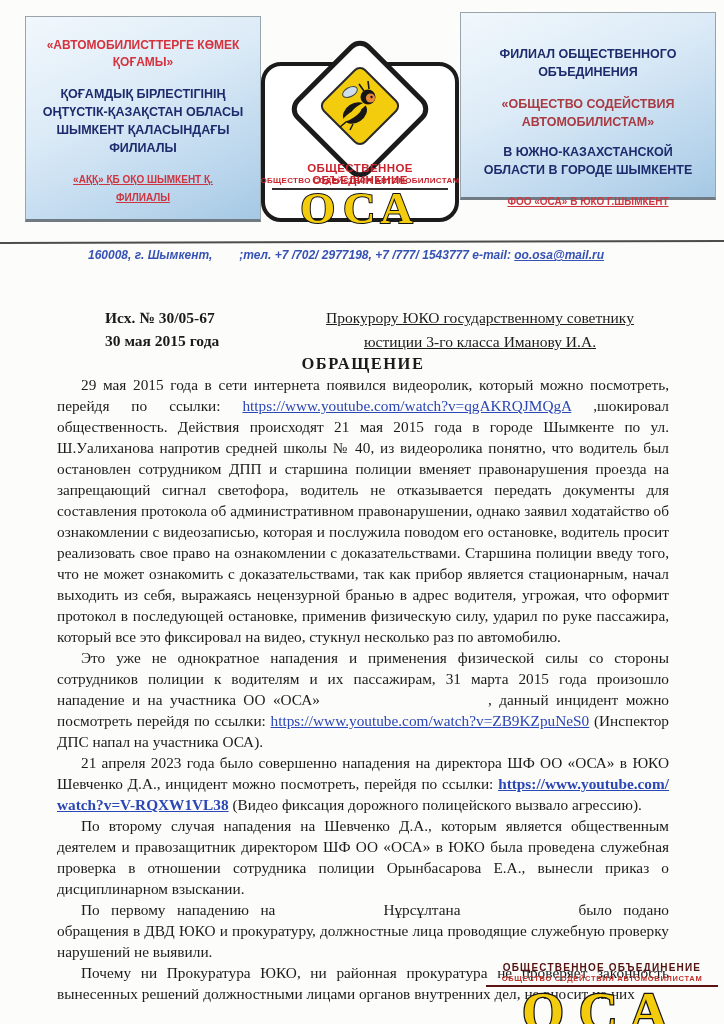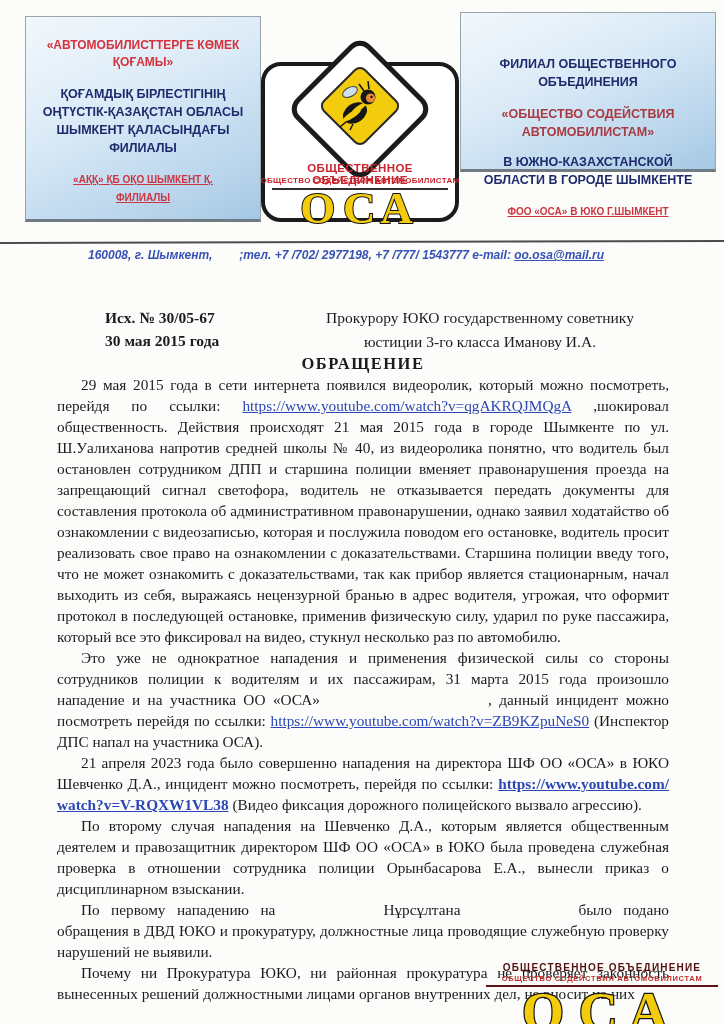--- a/index.html
+++ b/index.html
@@ -9,21 +9,21 @@
     font-family:"Liberation Serif",serif;color:#1b1b1b;
   }
   
   .lh-box{
     position:absolute;box-sizing:border-box;
     background:linear-gradient(155deg,#f2f8fc 0%,#dcebf7 40%,#b9d5ec 80%,#a5c8e4 100%);
     border:1px solid #9aa4ab;border-bottom:3px solid #6f7a82;
     text-align:center;font-family:"Liberation Sans",sans-serif;font-weight:bold;
   }
   .lh-left{left:25px;top:16px;width:236px;height:206px;padding:20px 12px 14px;}
-  .lh-right{left:460px;top:12px;width:256px;height:160px;padding:42px 10px 0;}
+  .lh-right{left:460px;top:12px;width:256px;height:188px;padding:32px 10px 0;}
   .lh-red{color:#d5323d;font-size:12px;line-height:17px;margin:0 0 14px;}
   .lh-navy{color:#1d2b6d;font-size:12.5px;line-height:18px;margin:0 0 14px;}
   .lh-maroon{color:#a93a42;font-size:12.5px;line-height:18px;margin:0 0 12px;text-align:center;}
   .lh-red2{color:#cd3540;font-size:10px;line-height:18px;margin:10px;text-decoration:underline;}
   
   .logo{position:absolute;left:258px;top:12px;width:204px;height:214px;}
   .logo svg{position:absolute;left:0;top:0;}
   .logo-t1{position:absolute;top:150px;left:0;width:100%;text-align:center;
     color:#c9242e;font:bold 11.5px "Liberation Sans",sans-serif;letter-spacing:.4px;}
   .logo-t2{position:absolute;top:164px;left:0;width:100%;text-align:center;
@@ -36,21 +36,21 @@
   .sep{position:absolute;left:0;top:241px;width:724px;height:2px;background:#4c4c4c;transform:rotate(-.15deg);}
   .contacts{position:absolute;left:0;top:248px;width:616px;box-sizing:border-box;
     display:flex;justify-content:space-between;padding:0 12px 0 88px;
     font-family:"Liberation Sans",sans-serif;font-style:italic;font-weight:bold;
     font-size:12px;color:#3752b5;}
   .email-link{color:#3752b5;text-decoration:underline;cursor:pointer;}
   
   .letter{position:absolute;left:57px;top:306px;width:612px;}
   .ref-row{display:flex;justify-content:space-between;}
   .ref{margin-left:48px;font-weight:bold;font-size:15.5px;line-height:23px;white-space:pre-line;}
-  .addressee{width:378px;text-align:center;font-size:15.5px;line-height:24px;}
+  .addressee{width:378px;text-align:center;font-size:15.5px;line-height:24px;text-decoration:underline;}
   .title{text-align:center;font-weight:bold;font-size:16.5px;letter-spacing:1.5px;}
   .body-par{margin:0;text-align:justify;font-size:15.3px;line-height:21px;text-indent:24px;}
   .body-par.first{}
   a.doc-link,span.doc-link{color:#2b46b5;text-decoration:underline;cursor:pointer;word-break:break-all;}
   .doc-link.bold{font-weight:bold;}
   .gap{display:inline-block;height:10px;}
   
   .footer-logo{position:absolute;right:2px;top:962px;width:240px;text-align:center;}
   .f-t1{color:#54100f;font:bold 10px "Liberation Sans",sans-serif;letter-spacing:1.2px;white-space:nowrap;}
   .f-t2{color:#c2312b;font:bold 7.5px "Liberation Sans",sans-serif;letter-spacing:.7px;

